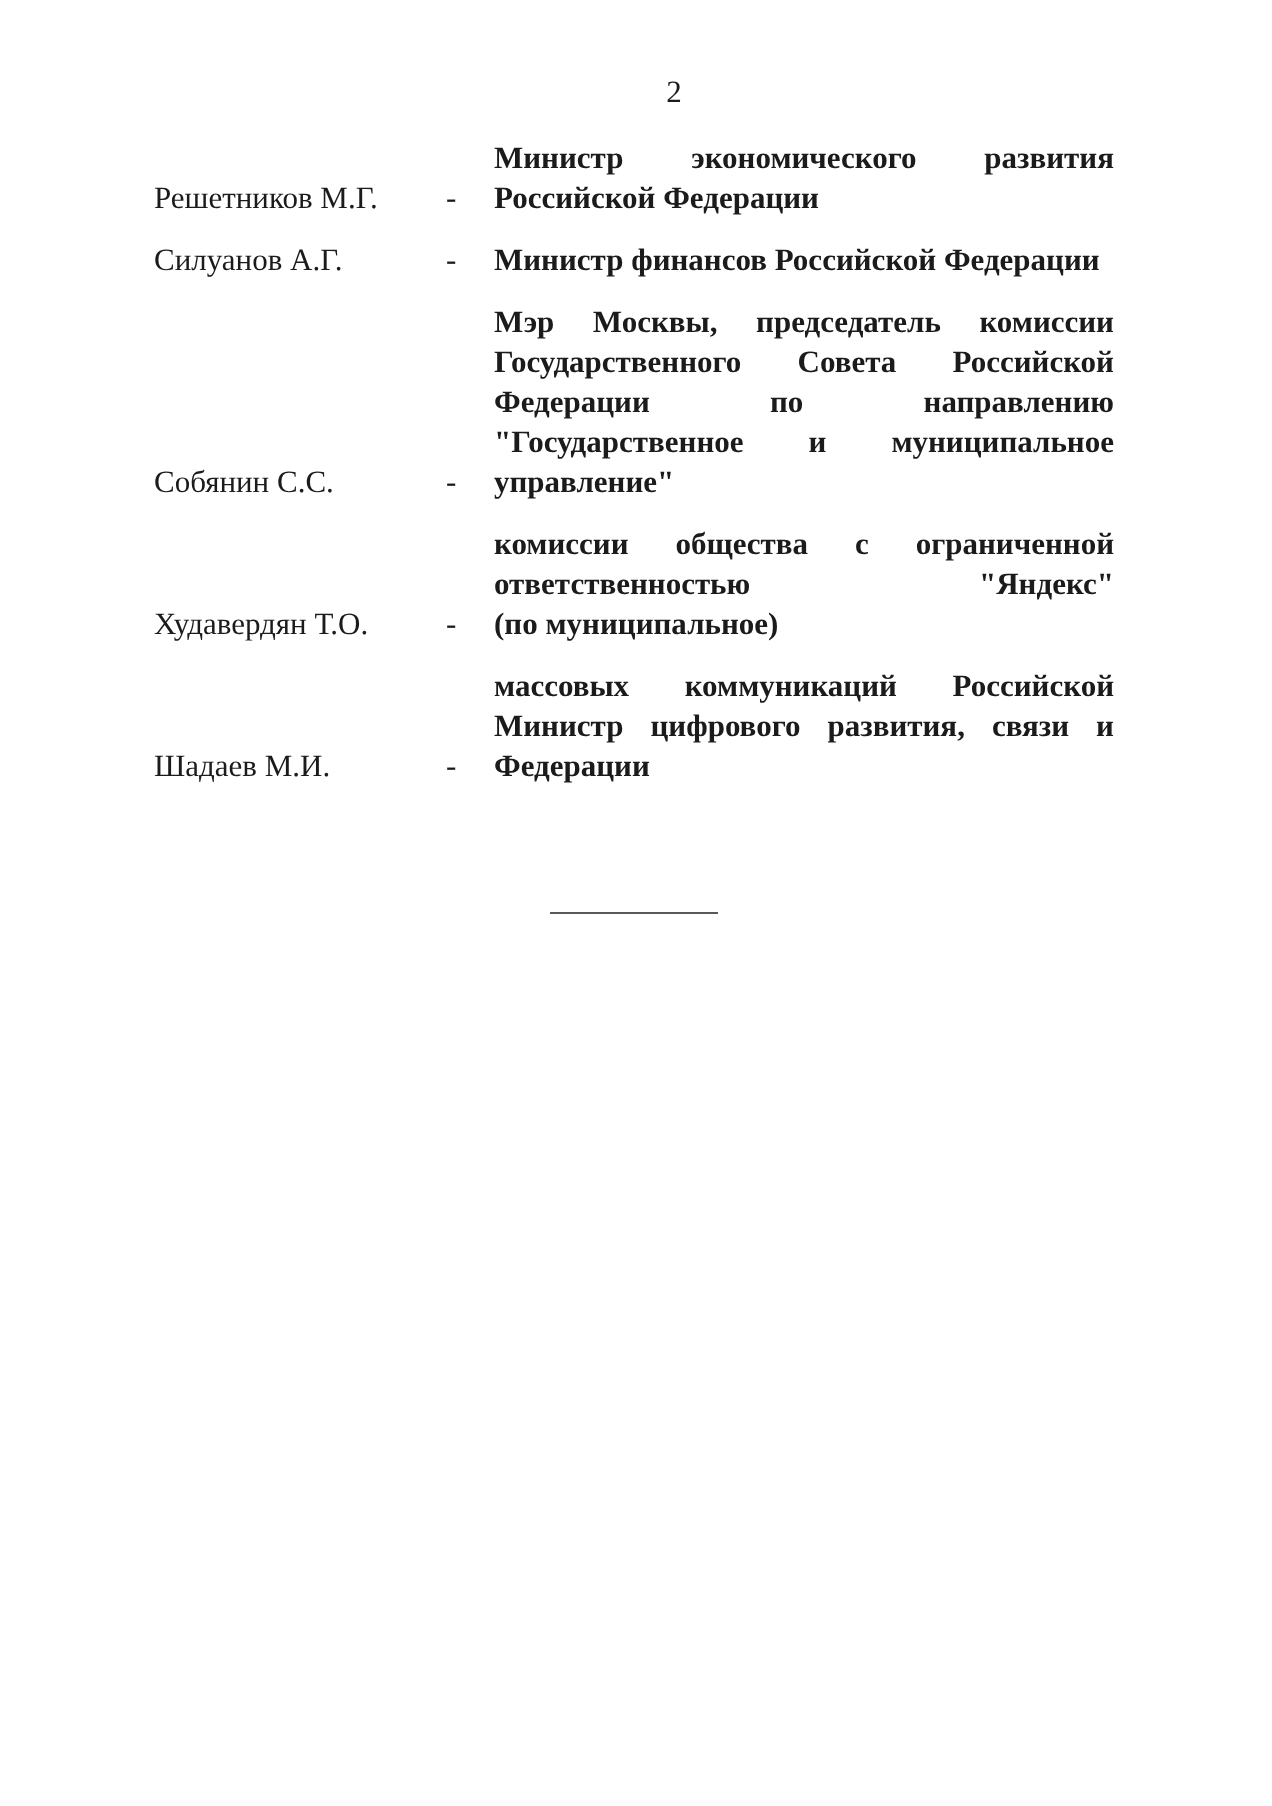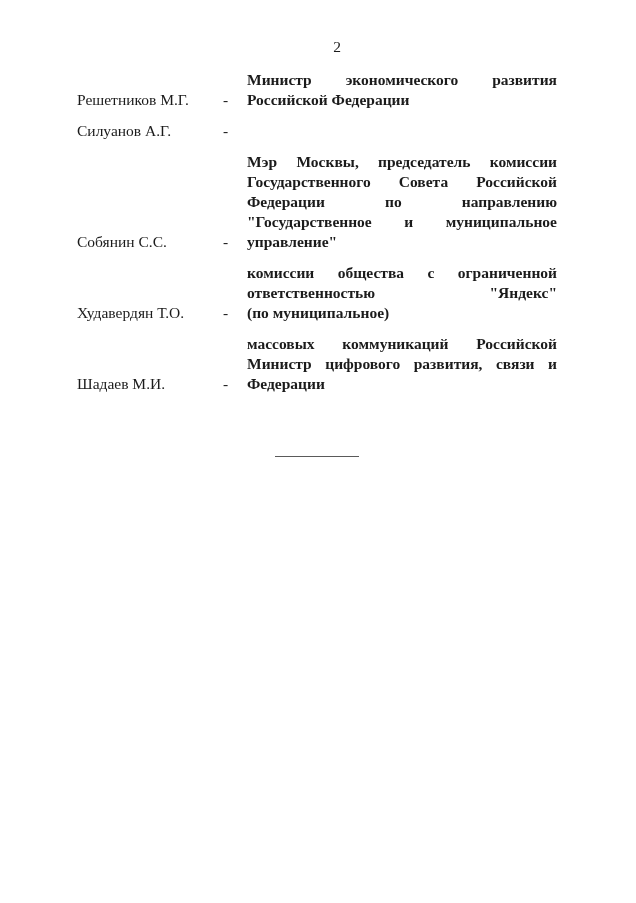--- a/index.html
+++ b/index.html
@@ -82,20 +82,23 @@
       <div class="dash-cell">-</div>
       <div class="position-cell">
         <div class="line just">Министр экономического развития</div>
         <div class="line">Российской Федерации</div>
       </div>
     </div>
 
     <div class="entry">
       <div class="name-cell">Силуанов А.Г.</div>
       <div class="dash-cell">-</div>
+      <div class="position-cell">
+        <div class="line">Министр финансов Российской Федерации</div>
+      </div>
     </div>
 
     <div class="entry">
       <div class="name-cell">Собянин С.С.</div>
       <div class="dash-cell">-</div>
       <div class="position-cell">
         <div class="line just">Мэр Москвы, председатель комиссии</div>
         <div class="line just">Государственного Совета Российской</div>
         <div class="line just">Федерации по направлению</div>
         <div class="line just">"Государственное и муниципальное</div>

